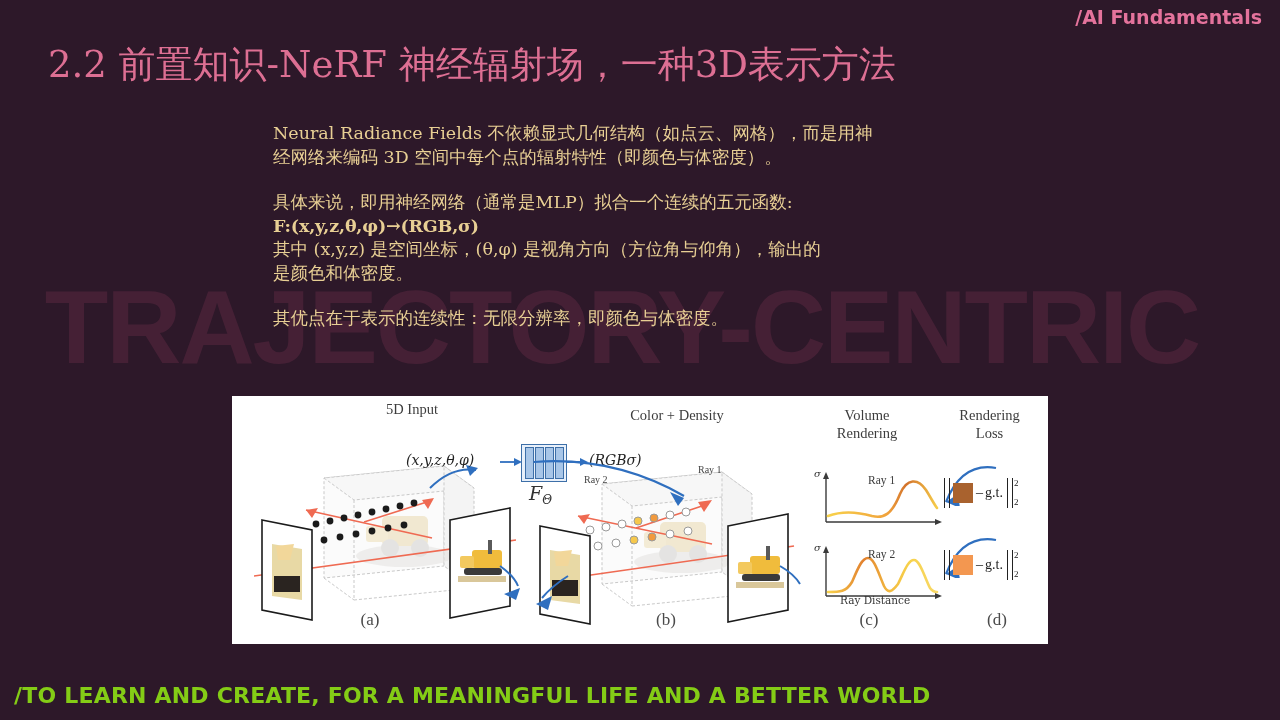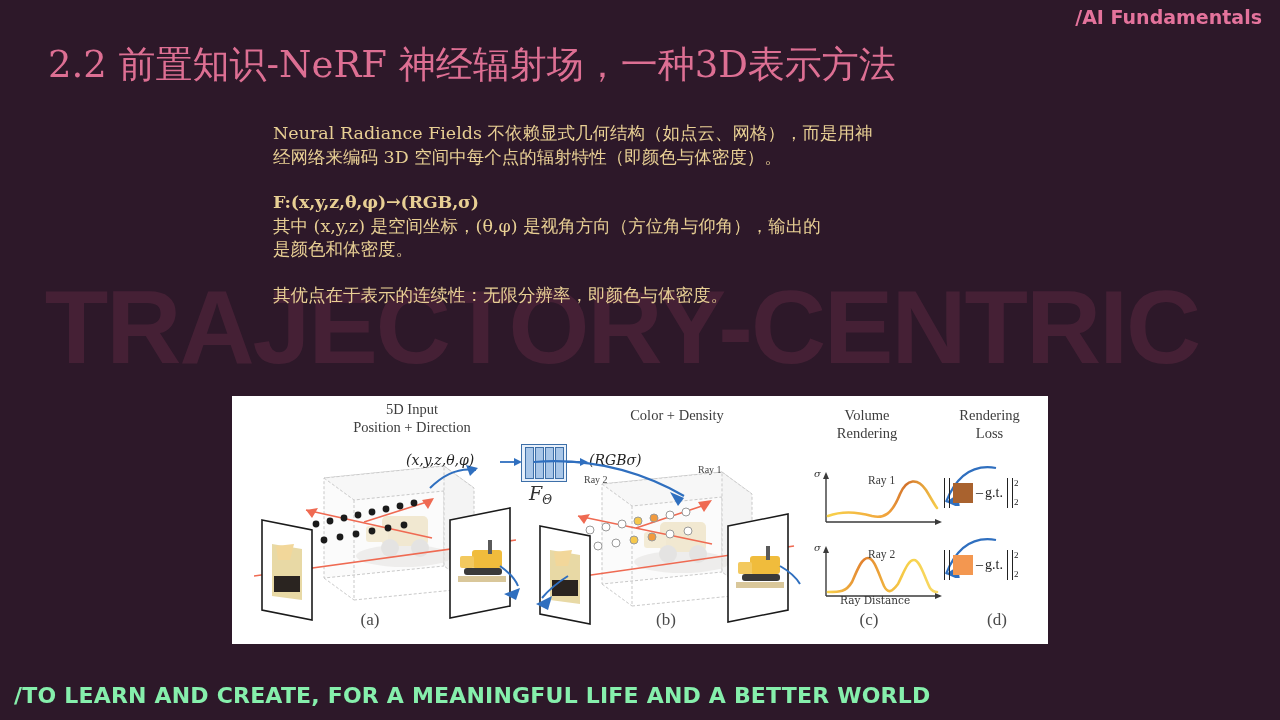--- a/index.html
+++ b/index.html
@@ -183,55 +183,55 @@
   }
 
   
   #footer {
     position: absolute;
     left: 14px;
     bottom: 12px;
     font-family: "DejaVu Sans", sans-serif;
     font-weight: bold;
     font-size: 22px;
-    color: #86efac;
+    color: #84cc16;
     letter-spacing: 0.2px;
     white-space: nowrap;
     z-index: 5;
   }
 </style>
 </head>
 <body>
 
 <div id="watermark">TRAJECTORY-CENTRIC</div>
 
 <div id="brand">/AI Fundamentals</div>
 
 <div id="slide-title">2.2 前置知识-NeRF 神经辐射场，一种3D表示方法</div>
 
 <div id="body-text">
   <div class="para">
     <span class="line">Neural Radiance Fields 不依赖显式几何结构（如点云、网格），而是用神</span>
     <span class="line">经网络来编码 3D 空间中每个点的辐射特性（即颜色与体密度）。</span>
   </div>
   <div class="para">
+    <span class="line">具体来说，即用神经网络（通常是MLP）拟合一个连续的五元函数:</span>
     <span class="formula">F:(x,y,z,θ,φ)→(RGB,σ)</span>
     <span class="line">其中 (x,y,z) 是空间坐标，(θ,φ) 是视角方向（方位角与仰角），输出的</span>
     <span class="line">是颜色和体密度。</span>
   </div>
   <div class="para">
     <span class="line">其优点在于表示的连续性：无限分辨率，即颜色与体密度。</span>
   </div>
 </div>
 
 <div id="figure">
 
   <div class="fig-head" style="left:70px; top:4px; width:220px;">
     <div>5D Input</div>
-    <div>Position + Direction</div>
   </div>
   <div class="fig-head" style="left:340px; top:10px; width:210px;">
     <div>Color + Density</div>
   </div>
   <div class="fig-head" style="left:570px; top:10px; width:130px;">
     <div>Volume</div>
     <div>Rendering</div>
   </div>
   <div class="fig-head" style="left:700px; top:10px; width:115px;">
     <div>Rendering</div>

